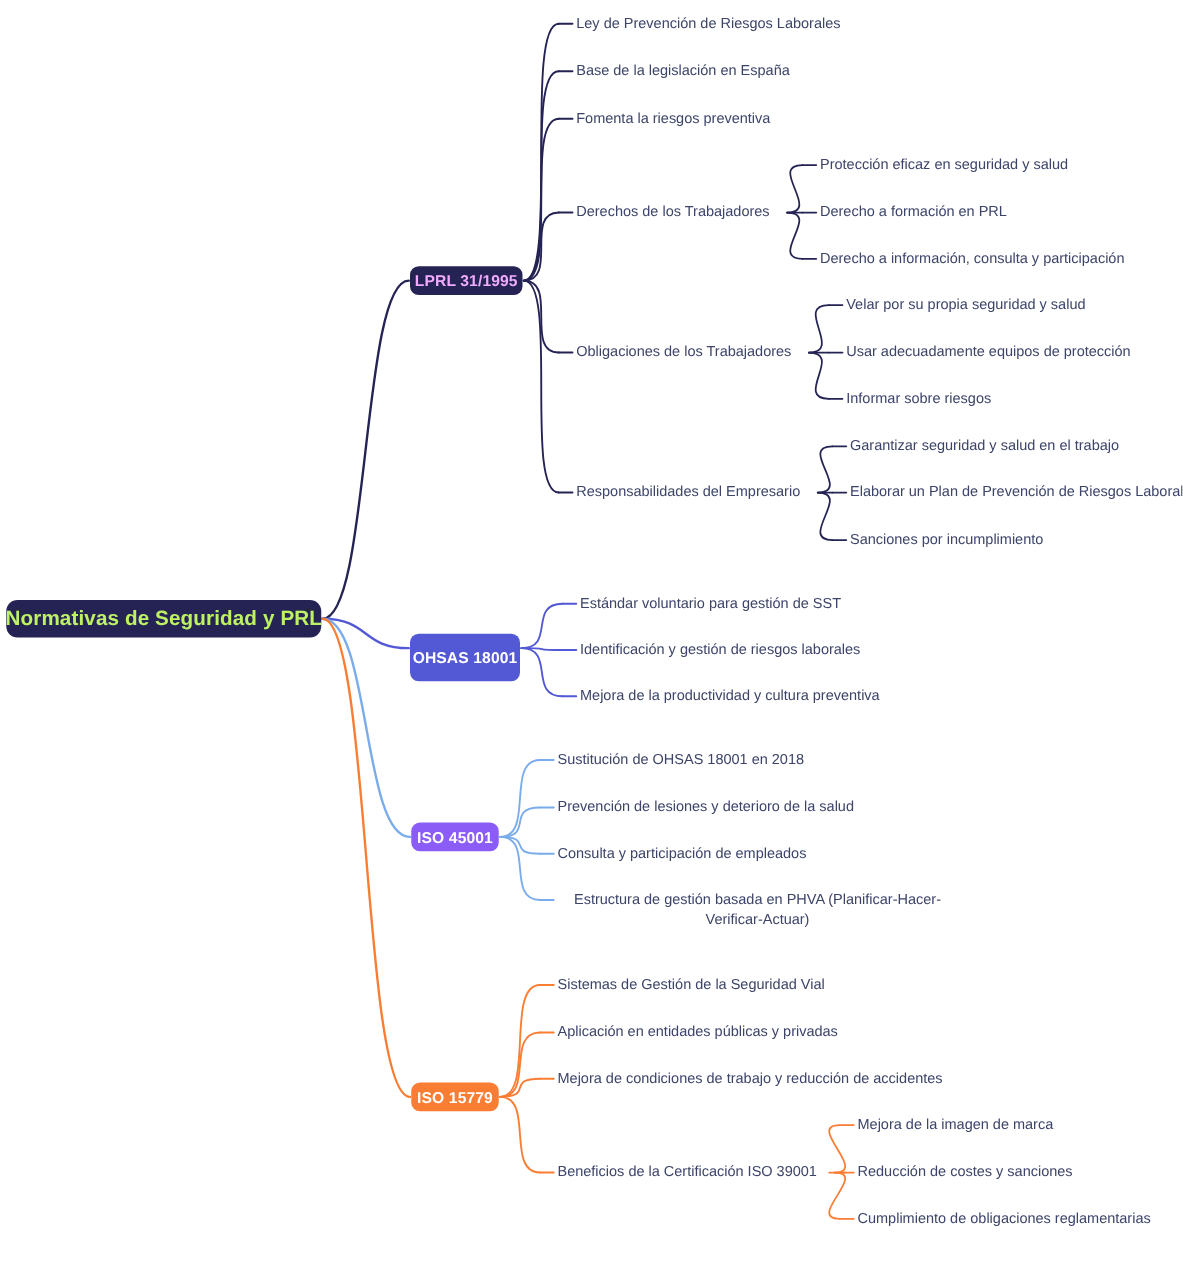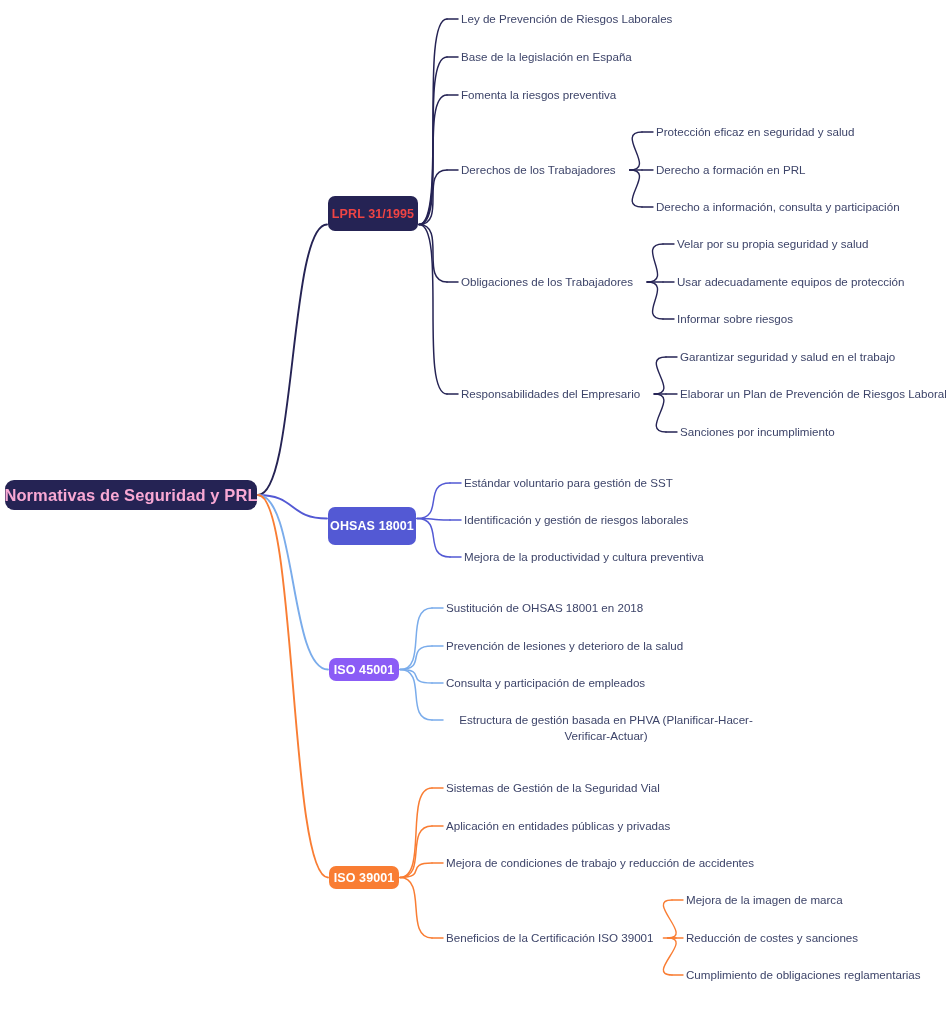--- a/index.html
+++ b/index.html
@@ -116,24 +116,24 @@
       <path d="M 400 877.5 C 428 877.5, 404 938, 432 938" fill="none" stroke="#f97d33" stroke-width="1.5" stroke-linecap="round"></path>
       <path d="M 432 938 L 443 938" fill="none" stroke="#f97d33" stroke-width="1.5" stroke-linecap="round"></path>
       <path d="M 667.53125 938 C 695.53125 938, 644 900, 672 900" fill="none" stroke="#f97d33" stroke-width="1.4" stroke-linecap="round"></path>
       <path d="M 672 900 L 683 900" fill="none" stroke="#f97d33" stroke-width="1.4" stroke-linecap="round"></path>
       <path d="M 667.53125 938 C 695.53125 938, 644 938, 672 938" fill="none" stroke="#f97d33" stroke-width="1.4" stroke-linecap="round"></path>
       <path d="M 672 938 L 683 938" fill="none" stroke="#f97d33" stroke-width="1.4" stroke-linecap="round"></path>
       <path d="M 667.53125 938 C 695.53125 938, 644 975, 672 975" fill="none" stroke="#f97d33" stroke-width="1.4" stroke-linecap="round"></path>
       <path d="M 672 975 L 683 975" fill="none" stroke="#f97d33" stroke-width="1.4" stroke-linecap="round"></path>
     </svg>
   <div id="nodes">
-      <div class="pill root" style="left: 5px; top: 480px; width: 252px; height: 30px; background: rgb(37, 35, 84); color: #f9a8d4;">
+      <div class="pill root" style="left: 5px; top: 480px; width: 252px; height: 30px; background: rgb(37, 35, 84); color: #bef264;">
         <span>Normativas de Seguridad y PRL</span>
       </div>
-      <div class="pill branch" style="left: 328px; top: 196px; width: 90px; height: 35px; background: rgb(37, 35, 84); color: #ef4444;">
+      <div class="pill branch" style="left: 328px; top: 213px; width: 90px; height: 23px; background: rgb(37, 35, 84); color: #f0abfc;">
         <span>LPRL 31/1995</span>
       </div>
       <div class="leaf" style="left: 461px; top: 11px;">Ley de Prevención de Riesgos Laborales</div>
       <div class="leaf" style="left: 461px; top: 49px;">Base de la legislación en España</div>
       <div class="leaf" style="left: 461px; top: 87px;">Fomenta la riesgos preventiva</div>
       <div class="leaf" style="left: 461px; top: 162px;">Derechos de los Trabajadores</div>
       <div class="leaf" style="left: 656px; top: 124px;">Protección eficaz en seguridad y salud</div>
       <div class="leaf" style="left: 656px; top: 162px;">Derecho a formación en PRL</div>
       <div class="leaf" style="left: 656px; top: 199px;">Derecho a información, consulta y participación</div>
       <div class="leaf" style="left: 461px; top: 274px;">Obligaciones de los Trabajadores</div>
@@ -151,21 +151,21 @@
       <div class="leaf" style="left: 464px; top: 512px;">Identificación y gestión de riesgos laborales</div>
       <div class="leaf" style="left: 464px; top: 549px;">Mejora de la productividad y cultura preventiva</div>
       <div class="pill branch" style="left: 329px; top: 658px; width: 70px; height: 23px; background: #8b5cf6; color: rgb(255, 255, 255);">
         <span>ISO 45001</span>
       </div>
       <div class="leaf" style="left: 446px; top: 600px;">Sustitución de OHSAS 18001 en 2018</div>
       <div class="leaf" style="left: 446px; top: 638px;">Prevención de lesiones y deterioro de la salud</div>
       <div class="leaf" style="left: 446px; top: 675px;">Consulta y participación de empleados</div>
       <div class="leaf wrap" style="left: 446px; top: 712px; text-align: center;">Estructura de gestión basada en PHVA (Planificar-Hacer-Verificar-Actuar)</div>
       <div class="pill branch" style="left: 329px; top: 866px; width: 70px; height: 23px; background: rgb(249, 125, 51); color: rgb(255, 255, 255);">
-        <span>ISO 39001</span>
+        <span>ISO 15779</span>
       </div>
       <div class="leaf" style="left: 446px; top: 780px;">Sistemas de Gestión de la Seguridad Vial</div>
       <div class="leaf" style="left: 446px; top: 818px;">Aplicación en entidades públicas y privadas</div>
       <div class="leaf" style="left: 446px; top: 855px;">Mejora de condiciones de trabajo y reducción de accidentes</div>
       <div class="leaf" style="left: 446px; top: 930px;">Beneficios de la Certificación ISO 39001</div>
       <div class="leaf" style="left: 686px; top: 892px;">Mejora de la imagen de marca</div>
       <div class="leaf" style="left: 686px; top: 930px;">Reducción de costes y sanciones</div>
       <div class="leaf" style="left: 686px; top: 967px;">Cumplimiento de obligaciones reglamentarias</div>
     </div>
 </div>

